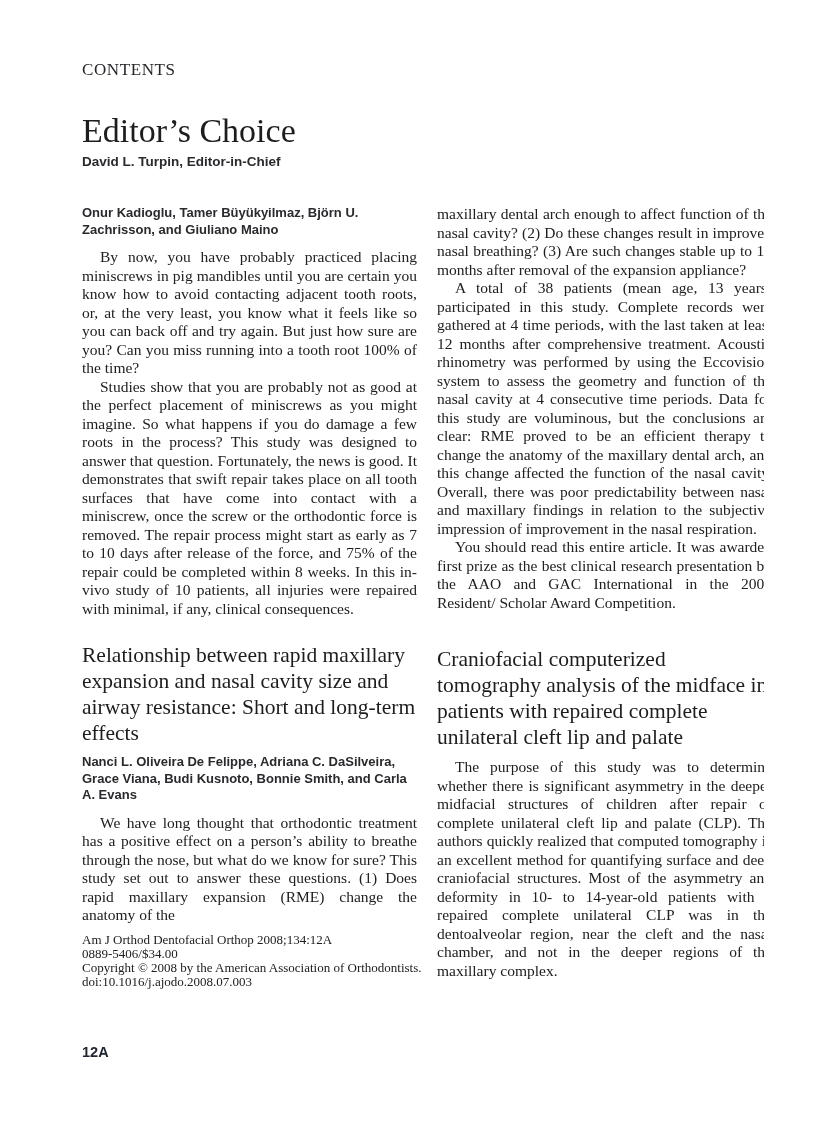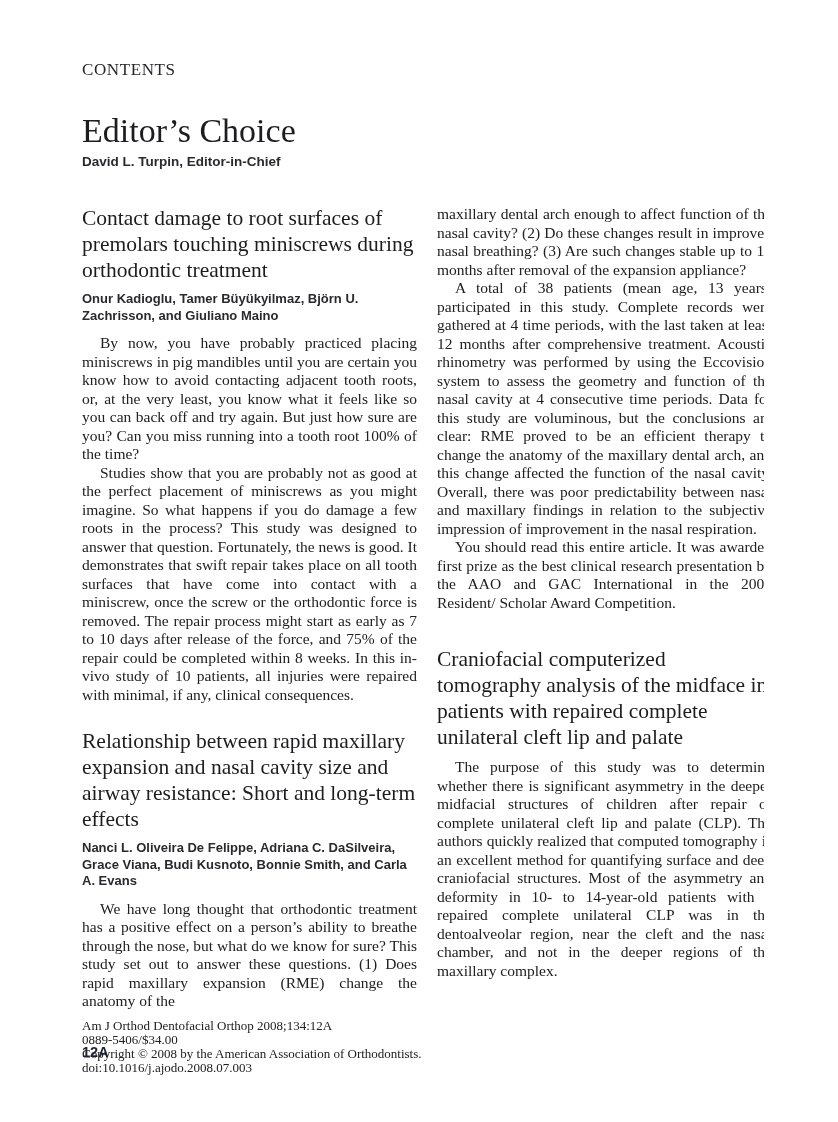--- a/index.html
+++ b/index.html
@@ -98,21 +98,20 @@
 
     <div class="contents-label">CONTENTS</div>
 
     <h1 class="main-title" style="margin-bottom:0;">Editor’s Choice</h1>
 
     <div class="editor-line">David L. Turpin, Editor-in-Chief</div>
 
     <div class="columns">
 
       <div class="col">
-        <h2 class="article-title">Contact damage to root surfaces of premolars touching miniscrews during orthodontic treatment</h2>
         <div class="authors">Onur Kadioglu, Tamer Büyükyilmaz, Björn U. Zachrisson, and Giuliano Maino</div>
         <p class="body-para">By now, you have probably practiced placing miniscrews in pig mandibles until you are certain you know how to avoid contacting adjacent tooth roots, or, at the very least, you know what it feels like so you can back off and try again. But just how sure are you? Can you miss running into a tooth root 100% of the time?</p>
         <p class="body-para">Studies show that you are probably not as good at the perfect placement of miniscrews as you might imagine. So what happens if you do damage a few roots in the process? This study was designed to answer that question. Fortunately, the news is good. It demonstrates that swift repair takes place on all tooth surfaces that have come into contact with a miniscrew, once the screw or the orthodontic force is removed. The repair process might start as early as 7 to 10 days after release of the force, and 75% of the repair could be completed within 8 weeks. In this in-vivo study of 10 patients, all injuries were repaired with minimal, if any, clinical consequences.</p>
 
         <h2 class="article-title spaced">Relationship between rapid maxillary expansion and nasal cavity size and airway resistance: Short and long-term effects</h2>
         <div class="authors">Nanci L. Oliveira De Felippe, Adriana C. DaSilveira, Grace Viana, Budi Kusnoto, Bonnie Smith, and Carla A. Evans</div>
         <p class="body-para">We have long thought that orthodontic treatment has a positive effect on a person’s ability to breathe through the nose, but what do we know for sure? This study set out to answer these questions. (1) Does rapid maxillary expansion (RME) change the anatomy of the</p>
 
         <div class="footnote">
           <div>Am J Orthod Dentofacial Orthop 2008;134:12A</div>

